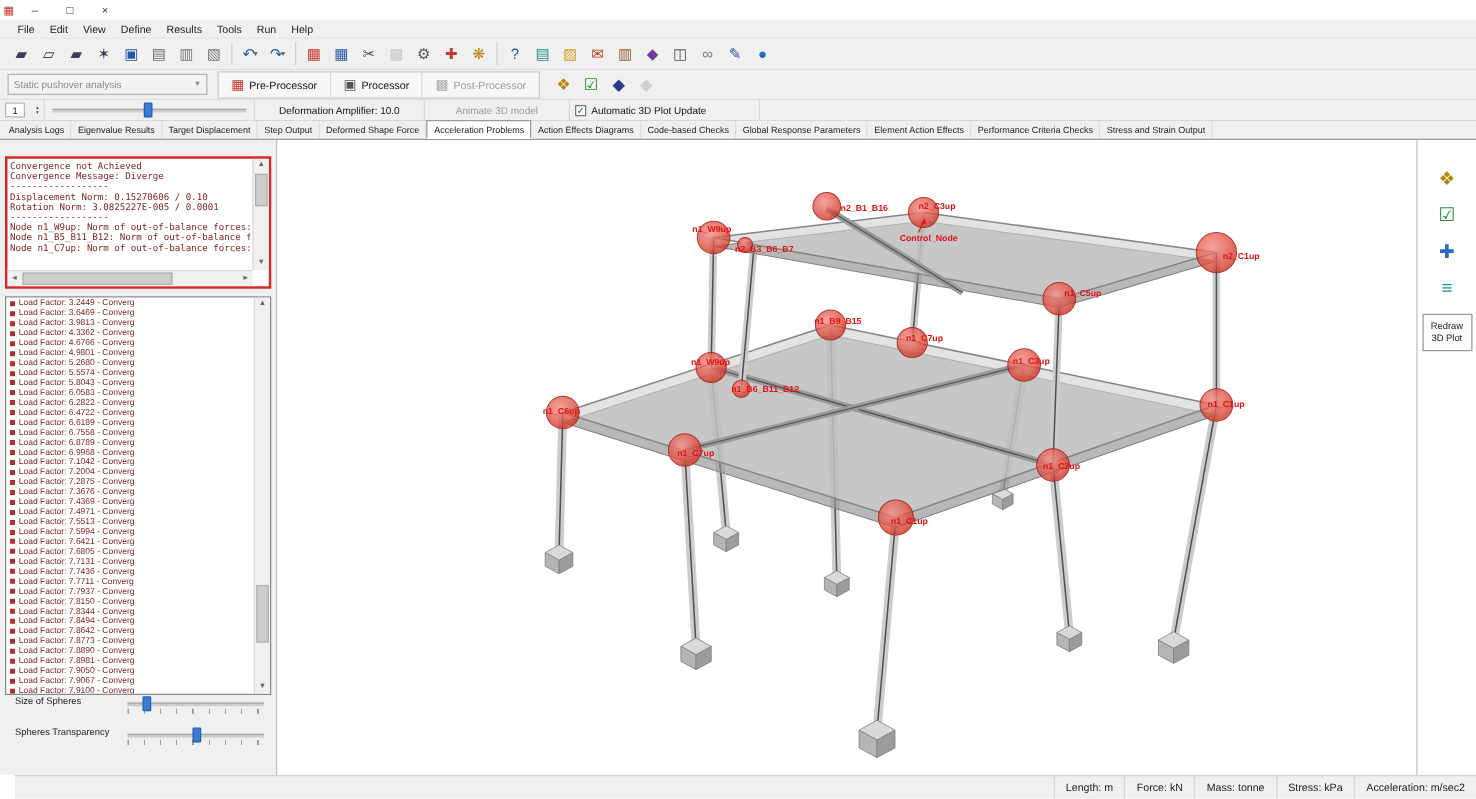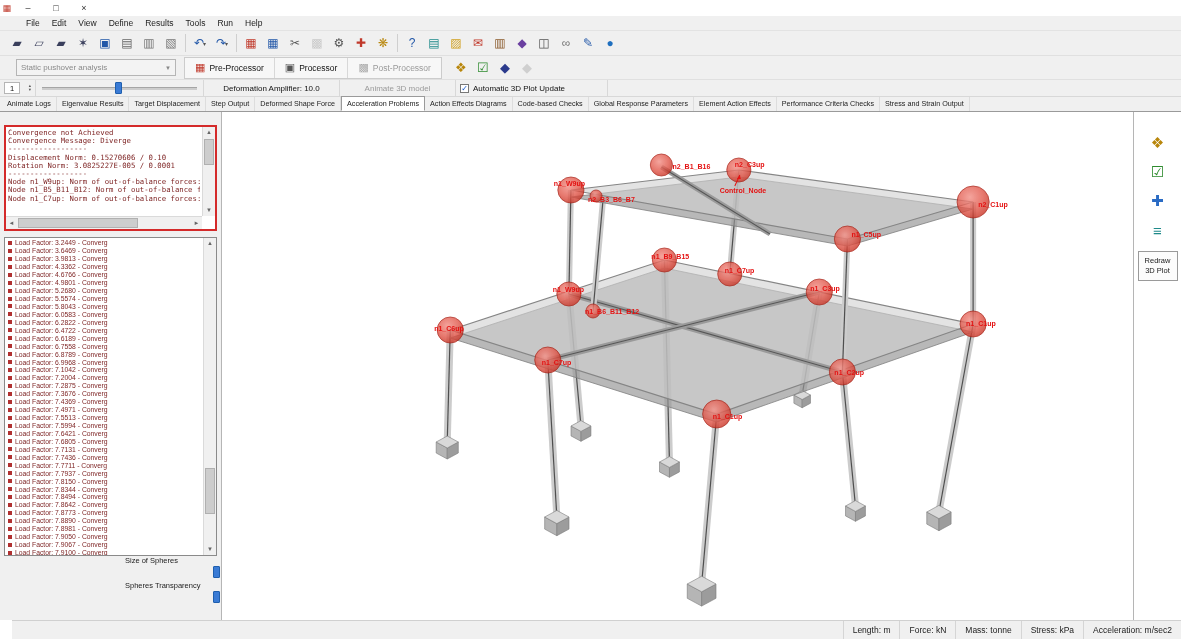--- a/index.html
+++ b/index.html
@@ -7,33 +7,33 @@
   body { font-family:"Liberation Sans", sans-serif; font-size:9px; color:#111; background:#fff; position:relative; }
 
   
   .titlebar { height:16px; display:flex; align-items:center; background:#fff; }
   .app-icon { width:14px; text-align:center; font-size:9px; color:#c0392b; }
   .title-text { font-size:8.5px; color:#222; margin-left:2px; flex:1; white-space:nowrap; overflow:hidden; }
   .win-controls { display:flex; height:100%; }
   .win-btn { width:28px; display:flex; align-items:center; justify-content:center; font-size:9px; color:#333; }
 
   
-  .menubar { height:15px; background:#f0f0f0; display:flex; align-items:center; padding-left:20px; border-bottom:1px solid #e3e3e3; }
+  .menubar { height:15px; background:#f0f0f0; display:flex; align-items:center; padding-left:8px; border-bottom:1px solid #e3e3e3; }
   .menu-item { padding:0 6px; font-size:8.5px; color:#222; }
 
   
   .toolbar1 { height:25px; background:#f0f0f0; display:flex; align-items:center; padding-left:6px; border-bottom:1px solid #e0e0e0; }
   .tb-btn { width:20px; height:20px; display:flex; align-items:center; justify-content:center; margin:0 1px; position:relative; }
   .tb-glyph { font-size:12px; line-height:1; }
   .tb-dd { font-size:6px; color:#555; margin-left:-1px; }
   .tb-sep { width:1px; height:18px; background:#cfcfcf; margin:0 3px; }
   .tb-disabled { opacity:.45; }
 
   
-  .toolbar2 { height:24px; background:#f0f0f0; display:flex; align-items:center; padding-left:16px; border-bottom:1px solid #e0e0e0; }
+  .toolbar2 { height:24px; background:#f0f0f0; display:flex; align-items:center; padding-left:6px; border-bottom:1px solid #e0e0e0; }
   .analysis-select { display:flex; align-items:center; justify-content:space-between; width:160px; height:17px;
       border:1px solid #b5b5b5; background:#f3f3f3; color:#8a8a8a; font-size:8px; padding:0 4px; margin-right:8px; }
   .sel-arrow { font-size:6px; color:#888; }
   .proc-group { display:flex; height:22px; border:1px solid #cccccc; background:#f7f7f7; align-items:center; }
   .proc-btn { display:flex; align-items:center; gap:4px; padding:0 10px; height:100%; font-size:8.5px; border-right:1px solid #d8d8d8; }
   .proc-btn:last-child { border-right:0; }
   .proc-ico { font-size:11px; }
   .proc-disabled { color:#9a9a9a; }
   .tb2-icons { display:flex; margin-left:8px; align-items:center; }
   .tb2-btn { width:22px; height:22px; display:flex; align-items:center; justify-content:center; }
@@ -80,21 +80,21 @@
   .hscroll .arr { position:absolute; top:0; width:11px; text-align:center; font-size:6px; color:#666; line-height:12px; }
   .hthumb { position:absolute; top:1px; bottom:1px; background:#cdcdcd; border:1px solid #b0b0b0; }
 
   .load-list { position:relative; height:319px; margin:6px 2px 0 2px; border:1px solid #8a8a8a; background:#fff; overflow:hidden; }
   .load-items { position:absolute; left:0; top:1px; right:14px; bottom:0; overflow:hidden; }
   .lf-item { display:flex; align-items:center; gap:3px; height:7.95px; padding-left:3px; }
   .lf-bullet { width:4px; height:4px; background:#b03030; flex:0 0 auto; }
   .lf-text { font-size:6.8px; color:#7b1f1f; white-space:nowrap; }
   .load-list .vscroll { bottom:0; }
 
-  .slider-row { display:flex; align-items:flex-end; height:25px; padding:0 6px 0 10px;flex-direction:column; }
+  .slider-row { display:flex; align-items:flex-start; height:25px; padding:0 6px 0 10px; }
   .slider-label { width:88px; font-size:7.5px; color:#222; }
 
   .canvas { flex:1; position:relative; background:#fff; }
   .canvas svg { position:absolute; inset:0; width:100%; height:100%; }
 
   .right-panel { width:48px; background:#fff; border-left:1px solid #b5b5b5; display:flex; flex-direction:column; align-items:center; padding-top:18px; }
   .rp-btn { width:26px; height:26px; display:flex; align-items:center; justify-content:center; margin-bottom:3px; }
   .rp-glyph { font-size:15px; }
   .redraw-btn { width:40px; margin-top:5px; border:1px solid #9a9a9a; background:#fcfcfc; font-size:7.5px; padding:4px 2px; text-align:center; line-height:1.35; color:#222; }
 
@@ -266,21 +266,21 @@
   <div class="t3-seg t3-amp">Deformation Amplifier: 10.0</div>
   <div class="t3-seg t3-animate">Animate 3D model</div>
   <div class="t3-seg t3-check">
     <span class="cbx">✓</span>
     <span>Automatic 3D Plot Update</span>
   </div>
   <div class="t3-seg t3-fill"></div>
 </div>
 
 <div class="tabbar">
-    <div class="tab">Animate Logs</div>
+    <div class="tab">Analysis Logs</div>
     <div class="tab">Eigenvalue Results</div>
     <div class="tab">Target Displacement</div>
     <div class="tab">Step Output</div>
     <div class="tab">Deformed Shape Force</div>
     <div class="tab active">Acceleration Problems</div>
     <div class="tab">Action Effects Diagrams</div>
     <div class="tab">Code-based Checks</div>
     <div class="tab">Global Response Parameters</div>
     <div class="tab">Element Action Effects</div>
     <div class="tab">Performance Criteria Checks</div>

